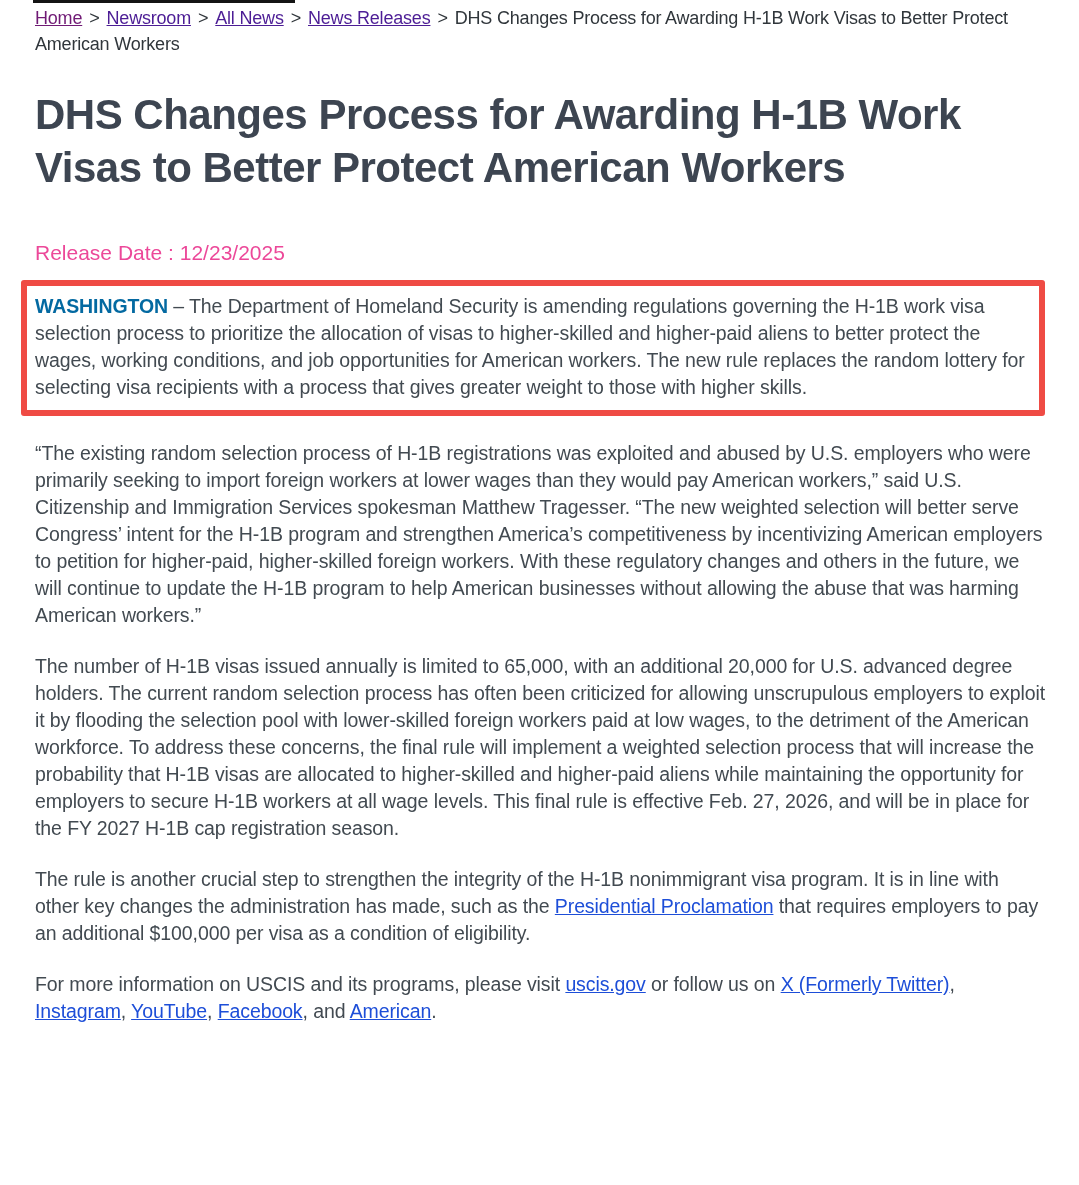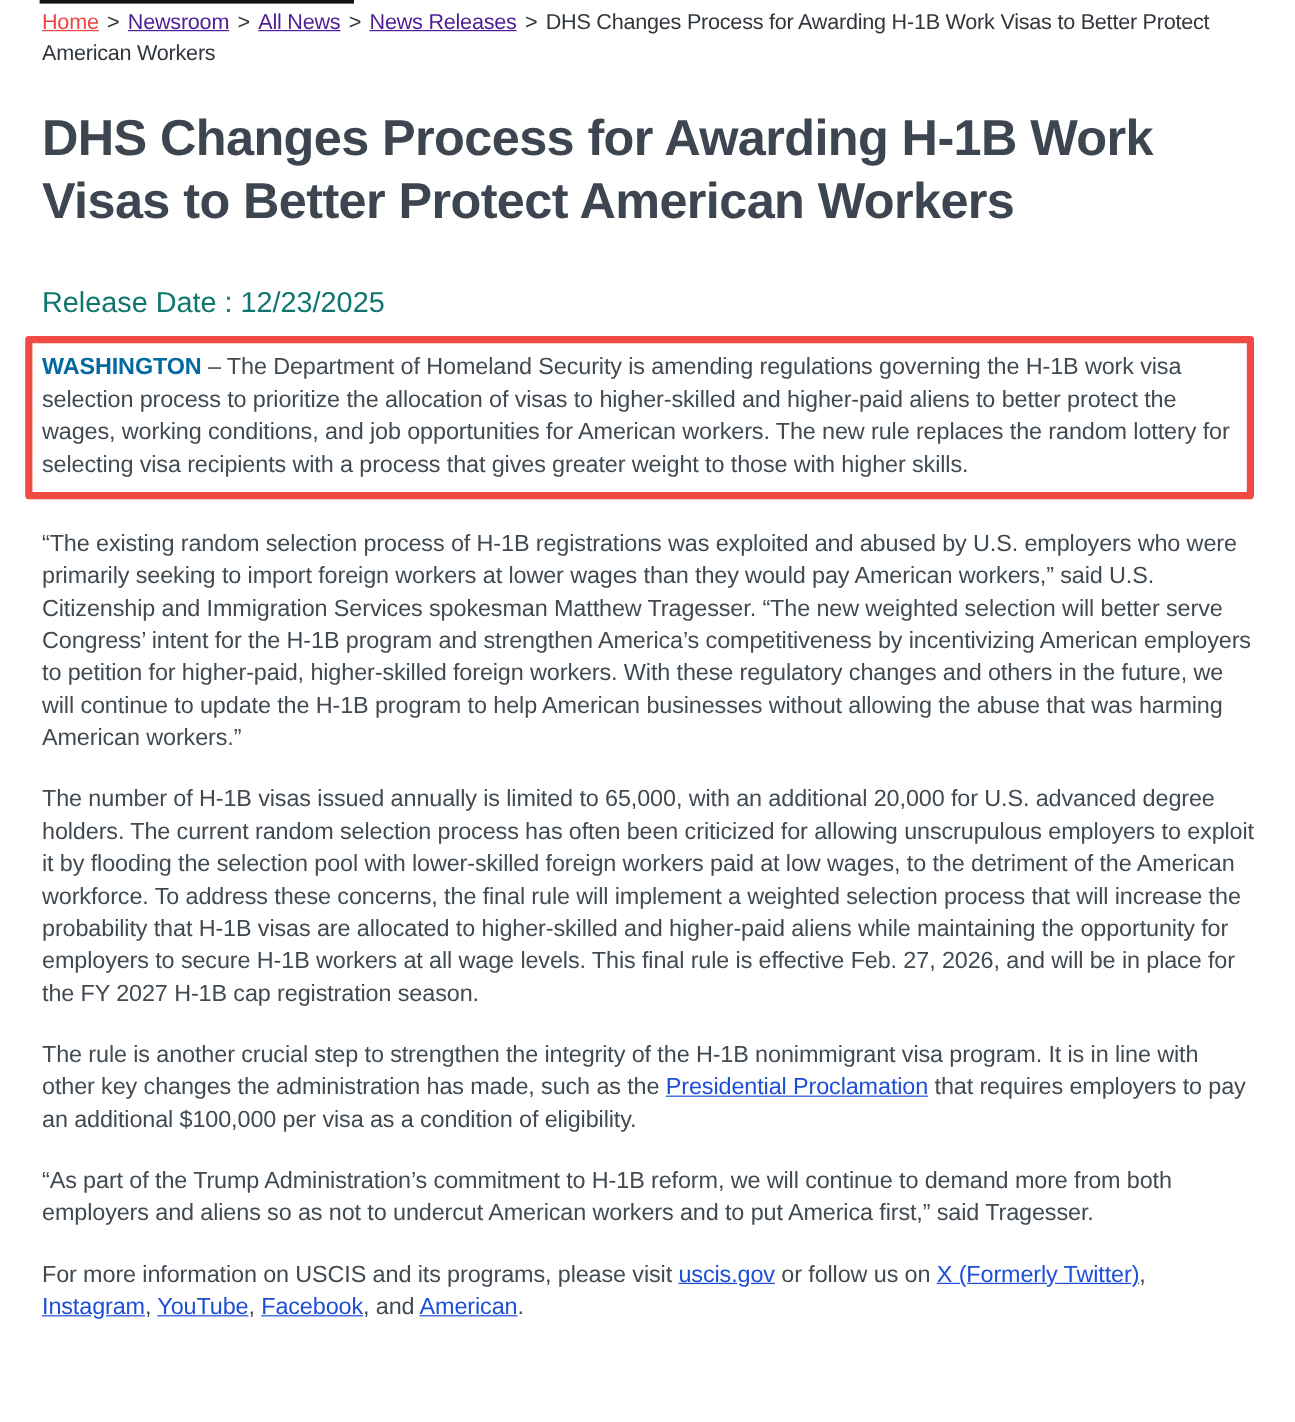--- a/index.html
+++ b/index.html
@@ -31,43 +31,43 @@
     font-size: 18px;
     line-height: 26px;
     color: #30363b;
     max-width: 990px;
     letter-spacing: -0.2px;
   }
   .breadcrumb a {
     text-decoration: underline;
     cursor: pointer;
   }
-  .breadcrumb a.teal { color: #ef4444; }
+  .breadcrumb a.teal { color: #701a75; }
   .breadcrumb a.visited { color: #4c1d95; }
   .breadcrumb .sep {
     color: #30363b;
     margin: 0 7px;
   }
   .breadcrumb .current { color: #30363b; }
   
   h1.title {
     margin: 31px 0 0 0;
     max-width: 950px;
     font-size: 42px;
     line-height: 53px;
     font-weight: 700;
     color: #3d4551;
     letter-spacing: -0.5px;
   }
   
   .release-date {
     margin-top: 45px;
-    font-size: 24px;
+    font-size: 21px;
     line-height: 27px;
-    color: #0f766e;
+    color: #ec4899;
   }
   
   .article-body {
     margin-top: 14px;
   }
   .article-body p {
     margin: 24px 0 0 0;
     font-size: 19.5px;
     line-height: 27px;
     color: #424a51;
@@ -107,17 +107,16 @@
     <span>Release Date :</span>
     <span> </span>
     <span>12/23/2025</span>
   </div>
 
   <div class="article-body">
       <p class="highlighted"><strong>WASHINGTON</strong><span> – The Department of Homeland Security is amending regulations governing the H-1B work visa selection process to prioritize the allocation of visas to higher-skilled and higher-paid aliens to better protect the wages, working conditions, and job opportunities for American workers. The new rule replaces the random lottery for selecting visa recipients with a process that gives greater weight to those with higher skills.</span></p>
       <p><span>“The existing random selection process of H-1B registrations was exploited and abused by U.S. employers who were primarily seeking to import foreign workers at lower wages than they would pay American workers,” said U.S. Citizenship and Immigration Services spokesman Matthew Tragesser. “The new weighted selection will better serve Congress’ intent for the H-1B program and strengthen America’s competitiveness by incentivizing American employers to petition for higher-paid, higher-skilled foreign workers. With these regulatory changes and others in the future, we will continue to update the H-1B program to help American businesses without allowing the abuse that was harming American workers.”</span></p>
       <p><span>The number of H-1B visas issued annually is limited to 65,000, with an additional 20,000 for U.S. advanced degree holders. The current random selection process has often been criticized for allowing unscrupulous employers to exploit it by flooding the selection pool with lower-skilled foreign workers paid at low wages, to the detriment of the American workforce. To address these concerns, the final rule will implement a weighted selection process that will increase the probability that H-1B visas are allocated to higher-skilled and higher-paid aliens while maintaining the opportunity for employers to secure H-1B workers at all wage levels. This final rule is effective Feb. 27, 2026, and will be in place for the FY 2027 H-1B cap registration season.</span></p>
       <p><span>The rule is another crucial step to strengthen the integrity of the H-1B nonimmigrant visa program. It is in line with other key changes the administration has made, such as the </span><a href="#">Presidential Proclamation</a><span> that requires employers to pay an additional $100,000 per visa as a condition of eligibility.</span></p>
-      <p><span>“As part of the Trump Administration’s commitment to H-1B reform, we will continue to demand more from both employers and aliens so as not to undercut American workers and to put America first,” said Tragesser.</span></p>
       <p><span>For more information on USCIS and its programs, please visit </span><a href="#">uscis.gov</a><span> or follow us on </span><a href="#">X (Formerly Twitter)</a><span>, </span><a href="#">Instagram</a><span>, </span><a href="#">YouTube</a><span>, </span><a href="#">Facebook</a><span>, and </span><a href="#">American</a><span>.</span></p>
     </div>
 
 </div>
 
 </body></html>

